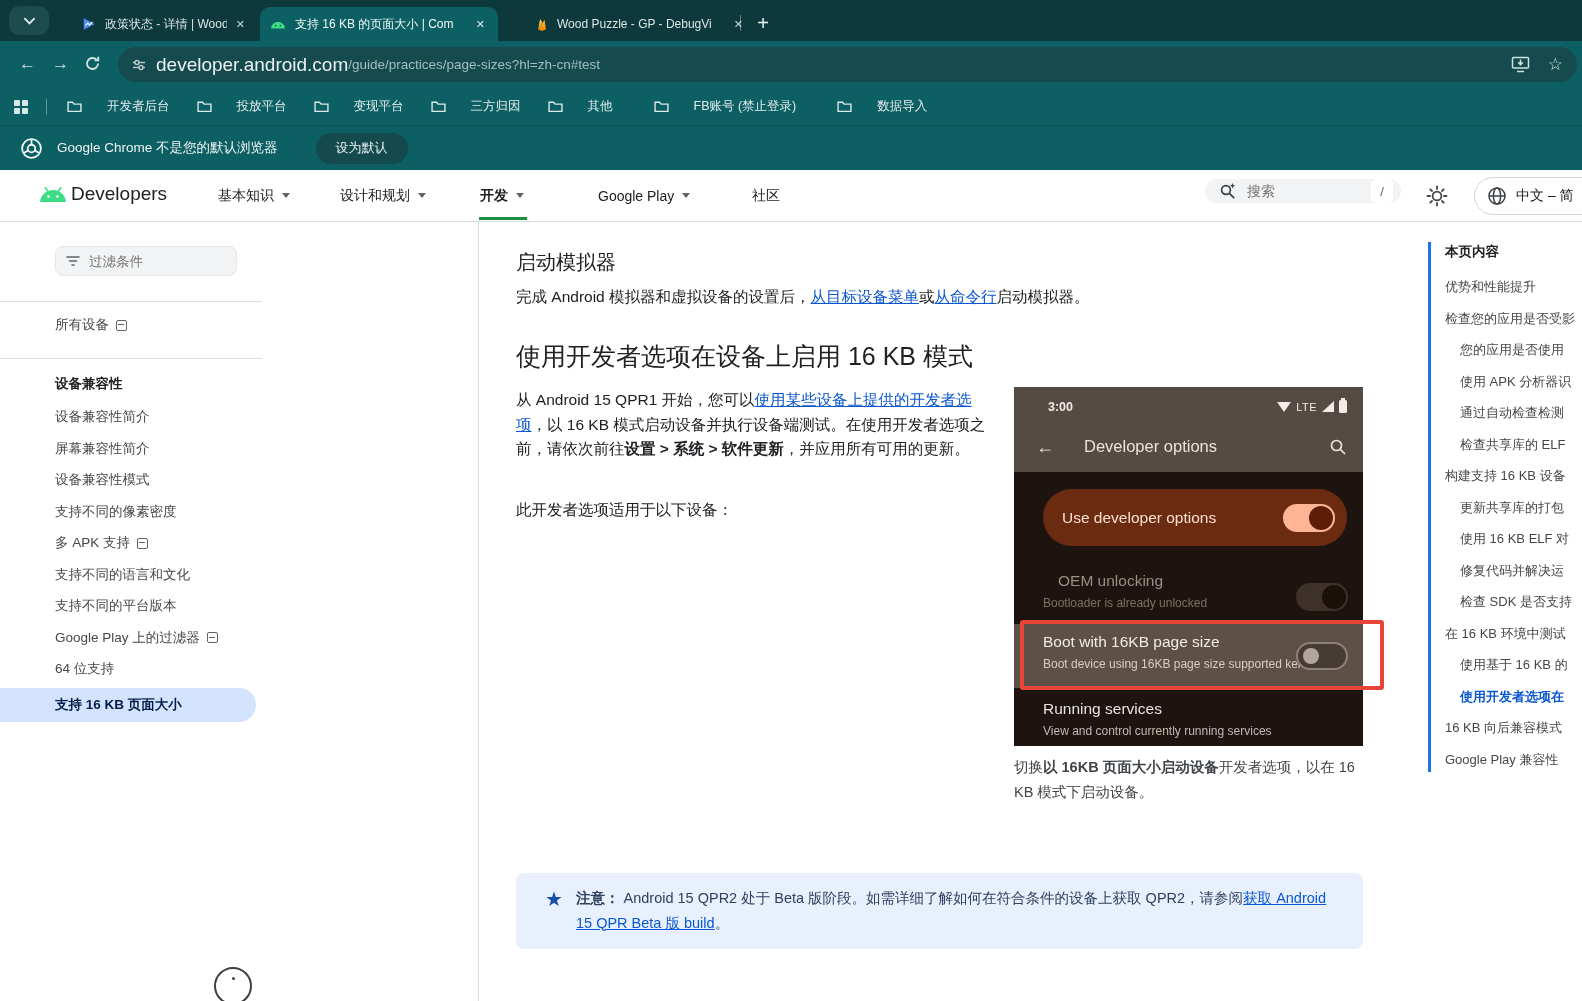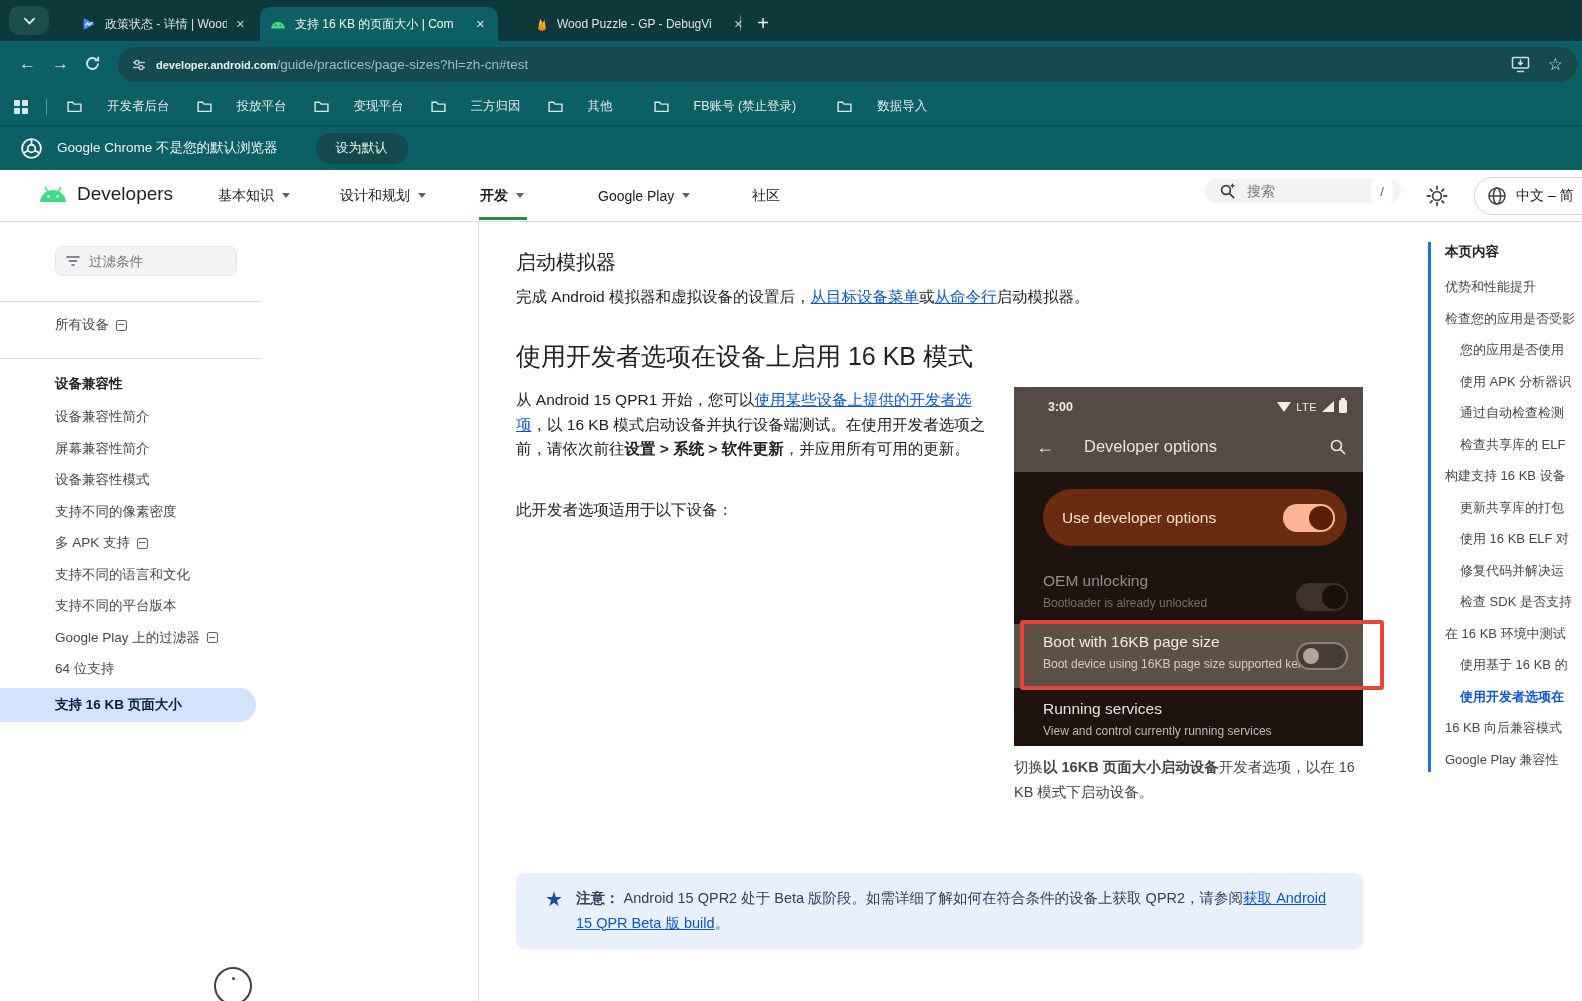--- a/index.html
+++ b/index.html
@@ -21,21 +21,21 @@
   .tabclose { font-size: 11px; opacity: .9; padding: 1px 3px; cursor: pointer; }
   .tabsep { position: absolute; left: 740px; bottom: 10px; width: 1px; height: 16px; background: rgba(255,255,255,.35); }
   .newtab { position: absolute; left: 748px; bottom: 3px; width: 30px; height: 30px; border: none; background: none;
     color: #e8f1f1; font-size: 20px; line-height: 28px; cursor: pointer; }
 
   .toolbar { position: absolute; top: 41px; left: 0; right: 0; height: 47px; background: #0c5f63; }
   .tbicon { position: absolute; top: 12px; font-size: 17px; color: #cfe0e0; cursor: pointer; line-height: 22px; }
   .omnibox { position: absolute; left: 118px; right: 5px; top: 6px; height: 35px; background: #154a4e;
     border-radius: 18px; display: flex; align-items: center; padding: 0 14px; cursor: text; }
   .siteinfo { display: flex; margin-right: 10px; }
-  .urlhost { color: #eaf1f1; font-size: 11px; white-space: nowrap; font-weight: bold; }
+  .urlhost { color: #eaf1f1; font-size: 19px; white-space: nowrap; }
   .urlpath { color: #a2bec0; font-size: 13.5px; white-space: nowrap; }
   .omniright { margin-left: auto; display: flex; align-items: center; gap: 18px; color: #cfe0e0; }
   .obstar { font-size: 17px; cursor: pointer; color: #cfe0e0; }
 
   .bookmarksbar { position: absolute; top: 88px; left: 0; right: 0; height: 37px; background: #0c5f63;
     display: flex; align-items: center; color: #e2ecec; font-size: 12.5px; }
   .appsgrid { margin-left: 14px; display: grid; grid-template-columns: 6px 6px; grid-gap: 2px; cursor: pointer; }
   .appsgrid span { width: 6px; height: 6px; background: #d9e8e8; border-radius: 1px; }
   .bmdivider { width: 1px; height: 16px; background: rgba(255,255,255,.35); margin: 0 0 0 18px; }
   .bmitems { display: flex; align-items: center; gap: 27px; margin-left: 20px; }
@@ -44,21 +44,21 @@
   .banner { position: absolute; top: 125px; left: 0; right: 0; height: 45px; background: #0c5f63;
     border-top: 1px solid rgba(0,0,0,.14); display: flex; align-items: center; }
   .bannericon { margin-left: 20px; display: flex; }
   .bannermsg { margin-left: 14px; color: #eef4f4; font-size: 13.5px; }
   .bannerbtn { margin-left: 38px; height: 31px; padding: 0 20px; border: none; border-radius: 16px;
     background: #14494d; color: #e8f1f1; font-size: 13px; cursor: pointer; }
 
   
   .siteheader { position: absolute; top: 170px; left: 0; right: 0; height: 52px; background: #fff;
     border-bottom: 1px solid #dadce0; }
-  .logo { position: absolute; left: 38px; top: 13px; display: flex; align-items: center; gap: 9px; cursor: pointer; }
+  .logo { position: absolute; left: 38px; top: 13px; display: flex; align-items: center; gap: 3px; cursor: pointer; }
   .logotext { font-size: 19px; color: #202124; }
   .navitem { position: absolute; top: 0; height: 51px; display: flex; align-items: center; font-size: 14px;
     color: #202124; cursor: pointer; }
   .caret { width: 0; height: 0; border-left: 4.5px solid transparent; border-right: 4.5px solid transparent;
     border-top: 5px solid #5f6368; display: inline-block; margin-left: 8px; }
   .nav-active-underline { position: absolute; left: 479px; top: 47px; width: 48px; height: 3px; background: #1e8e3e; }
   .hsearch { position: absolute; left: 1205px; top: 9px; width: 196px; height: 24px; background: #f1f3f4;
     border-radius: 17px; display: flex; align-items: center; padding: 0 8px 0 14px; cursor: text; }
   .hsearch input { border: none; background: none; outline: none; font-size: 14px; color: #3c4043; width: 110px;
     margin-left: 10px; font-family: inherit; }
@@ -124,21 +124,21 @@
   .pcard { position: absolute; left: 29px; top: 17px; width: 304px; height: 57px; background: #6b2b10;
     border-radius: 29px; display: flex; align-items: center; padding: 0 14px 0 19px; }
   .pcardtitle { font-size: 15.5px; color: #fbe0d0; }
   .prow { position: absolute; left: 29px; right: 15px; }
   .prow-oem { top: 100px; height: 50px; }
   .prow-boot-bg { position: absolute; left: 0; right: 0; top: 152px; height: 64px; background: #5d5046; }
   .prow-boot { top: 161px; height: 46px; }
   .prow-run { top: 228px; height: 50px; }
   .ptitle1 { font-size: 15.5px; }
   .psub { font-size: 12px; margin-top: 6px; }
-  .oem-t { color: #9b8d83; } .oem-s { color: #7c7065; }
+  .oem-t { color: #9b8d83; margin-left: 15px; } .oem-s { color: #7c7065; }
   .boot-t { color: #f4ebe5; } .boot-s { color: #d8ccc4; }
   .run-t { color: #e9e1db; } .run-s { color: #c3b8b0; }
   .tgl { position: absolute; right: 0; top: 50%; transform: translateY(-50%); width: 52px; height: 28px;
     border-radius: 14px; cursor: pointer; }
   .tgl .knob { position: absolute; border-radius: 50%; }
   .tgl-on { background: #ffb495; } .tgl-on .knob { width: 24px; height: 24px; top: 2px; right: 2px; background: #5c1e06; }
   .tgl-dim { background: #3e3129; } .tgl-dim .knob { width: 24px; height: 24px; top: 2px; right: 2px; background: #1a100a; }
   .tgl-off { background: #473c35; border: 2px solid #8d8076; }
   .tgl-off .knob { width: 16px; height: 16px; top: 4px; left: 5px; background: #b2a59b; }
   .cardtgl { right: 12px; }

